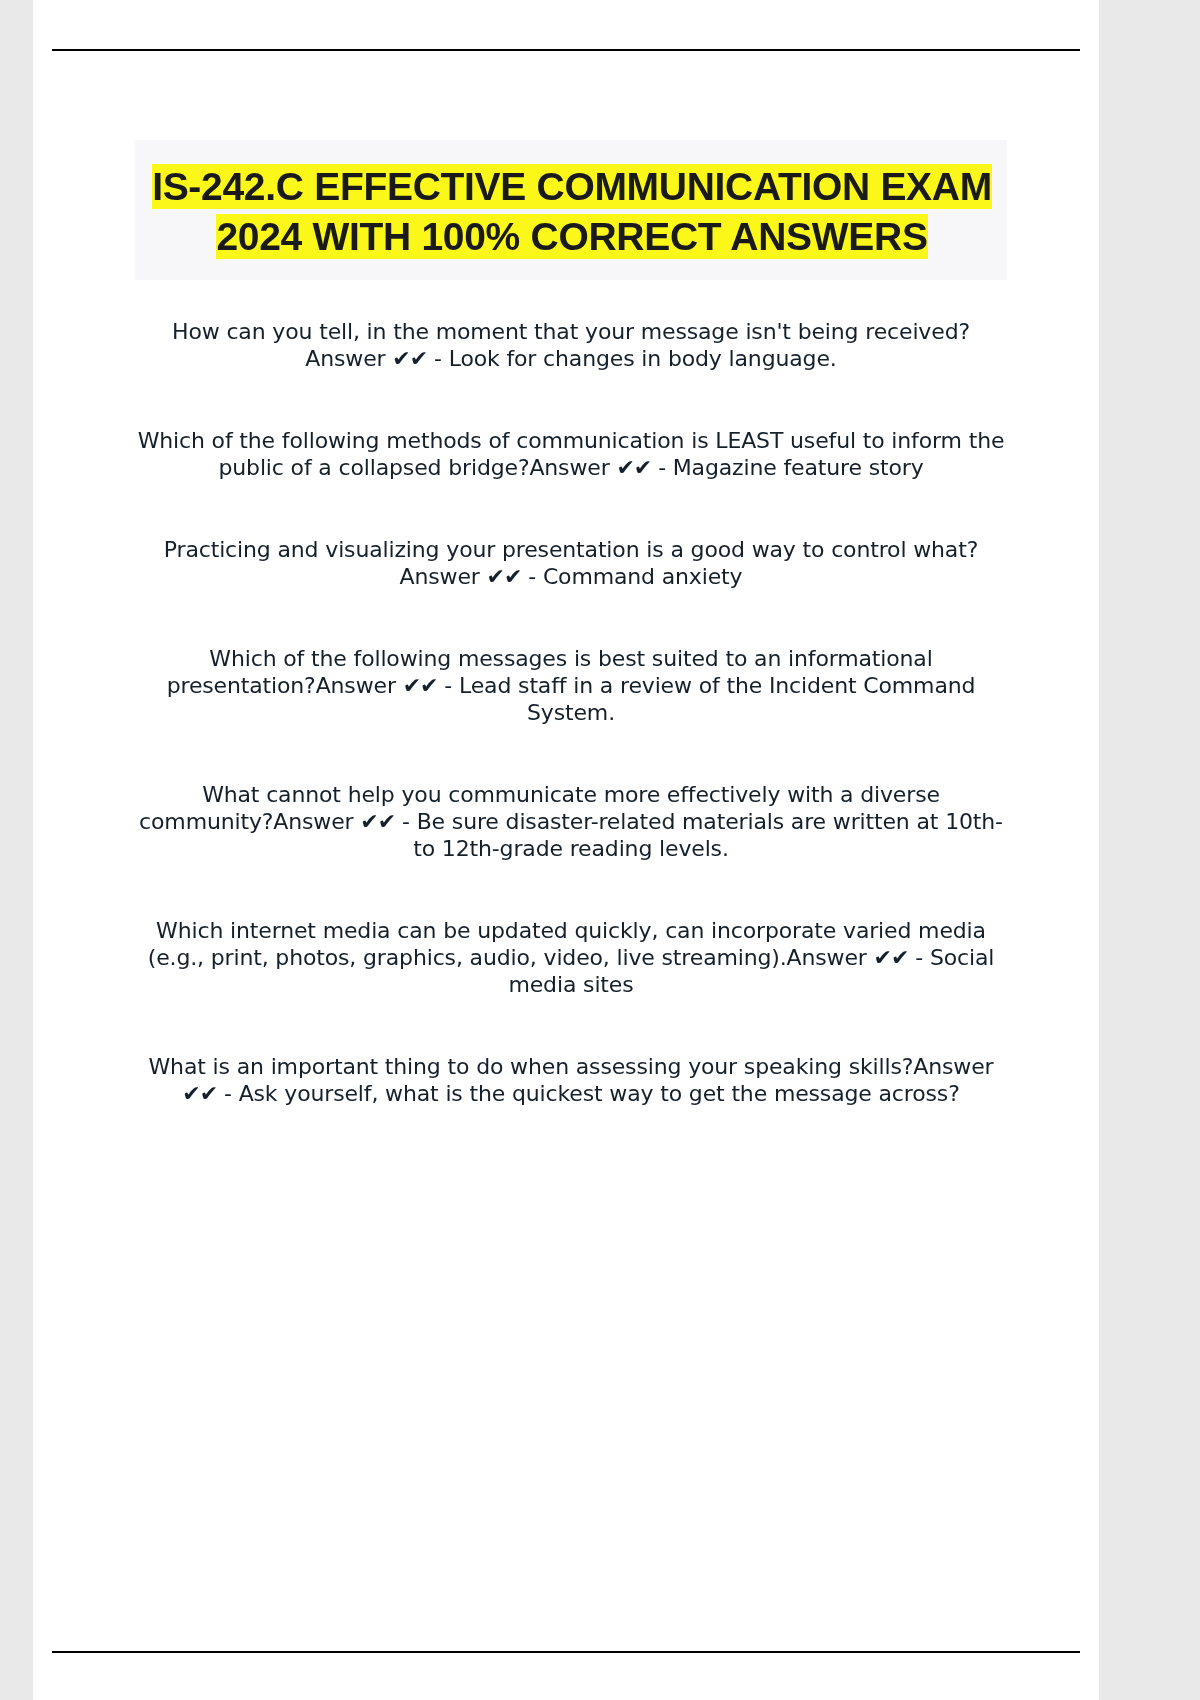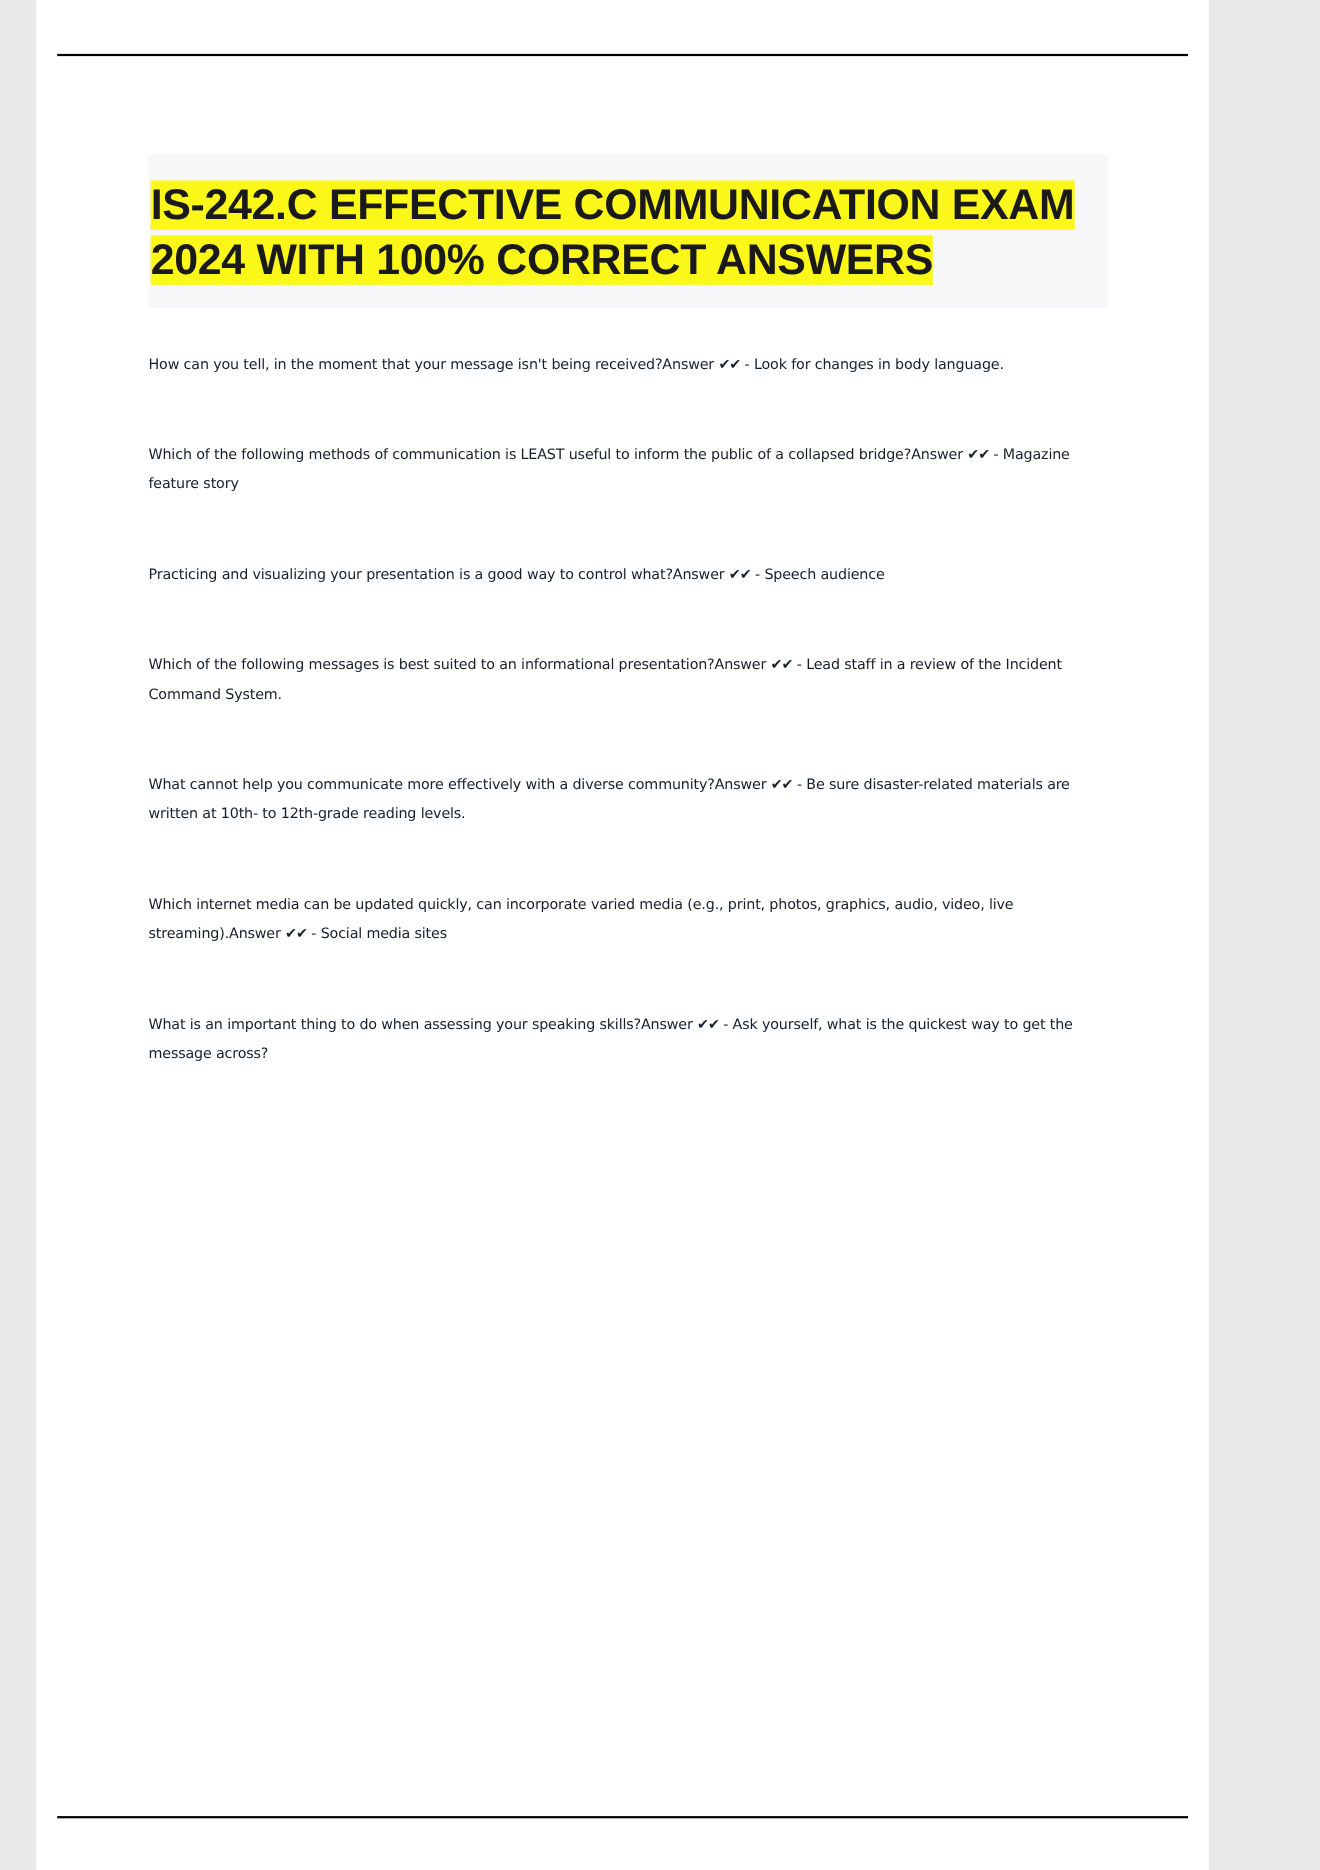--- a/index.html
+++ b/index.html
@@ -36,20 +36,21 @@
     top: 1651px;
     width: 1028px;
     height: 0;
     border-top: 2px solid #000000;
   }
   .content {
     position: absolute;
     left: 102px;
     top: 140px;
     width: 872px;
+    text-align: center;
   }
   .title-block {
     background: #f7f7f9;
     padding: 22px 0 18px 0;
     margin: 0 0 0 0;
   }
   .title {
     margin: 0;
     font-family: "Liberation Sans", sans-serif;
     font-weight: bold;
@@ -63,21 +64,21 @@
     background: #fbf719;
     box-decoration-break: clone;
     -webkit-box-decoration-break: clone;
     padding: 1px 0;
   }
   .qa-list {
     margin-top: 38px;
   }
   .qa {
     font-family: "DejaVu Sans", sans-serif;
-    font-size: 13px;
+    font-size: 22px;
     line-height: 27px;
     color: #16202b;
     margin: 0 0 55px 0;
     letter-spacing: -0.15px;
   }
   .qa:last-child {
     margin-bottom: 0;
   }
   .check {
     font-family: "DejaVu Sans", sans-serif;
@@ -98,21 +99,21 @@
     </div>
 
     <div class="qa-list">
 
       <p class="qa"><span>How can you tell, in the moment that your message isn't being received?Answer</span> <span class="check">✔✔</span> <span>- Look for changes in body language.</span></p>
 
 
       <p class="qa"><span>Which of the following methods of communication is LEAST useful to inform the public of a collapsed bridge?Answer</span> <span class="check">✔✔</span> <span>- Magazine feature story</span></p>
 
 
-      <p class="qa"><span>Practicing and visualizing your presentation is a good way to control what?Answer</span> <span class="check">✔✔</span> <span>- Speech audience</span></p>
+      <p class="qa"><span>Practicing and visualizing your presentation is a good way to control what?Answer</span> <span class="check">✔✔</span> <span>- Command anxiety</span></p>
 
       <p class="qa"><span>Which of the following messages is best suited to an informational presentation?Answer</span> <span class="check">✔✔</span> <span>- Lead staff in a review of the Incident Command System.</span></p>
 
       <p class="qa"><span>What cannot help you communicate more effectively with a diverse community?Answer</span> <span class="check">✔✔</span> <span>- Be sure disaster-related materials are written at 10th- to 12th-grade reading levels.</span></p>
 
       <p class="qa"><span>Which internet media can be updated quickly, can incorporate varied media (e.g., print, photos, graphics, audio, video, live streaming).Answer</span> <span class="check">✔✔</span> <span>- Social media sites</span></p>
 
       <p class="qa"><span>What is an important thing to do when assessing your speaking skills?Answer</span> <span class="check">✔✔</span> <span>- Ask yourself, what is the quickest way to get the message across?</span></p>
 
     </div>

